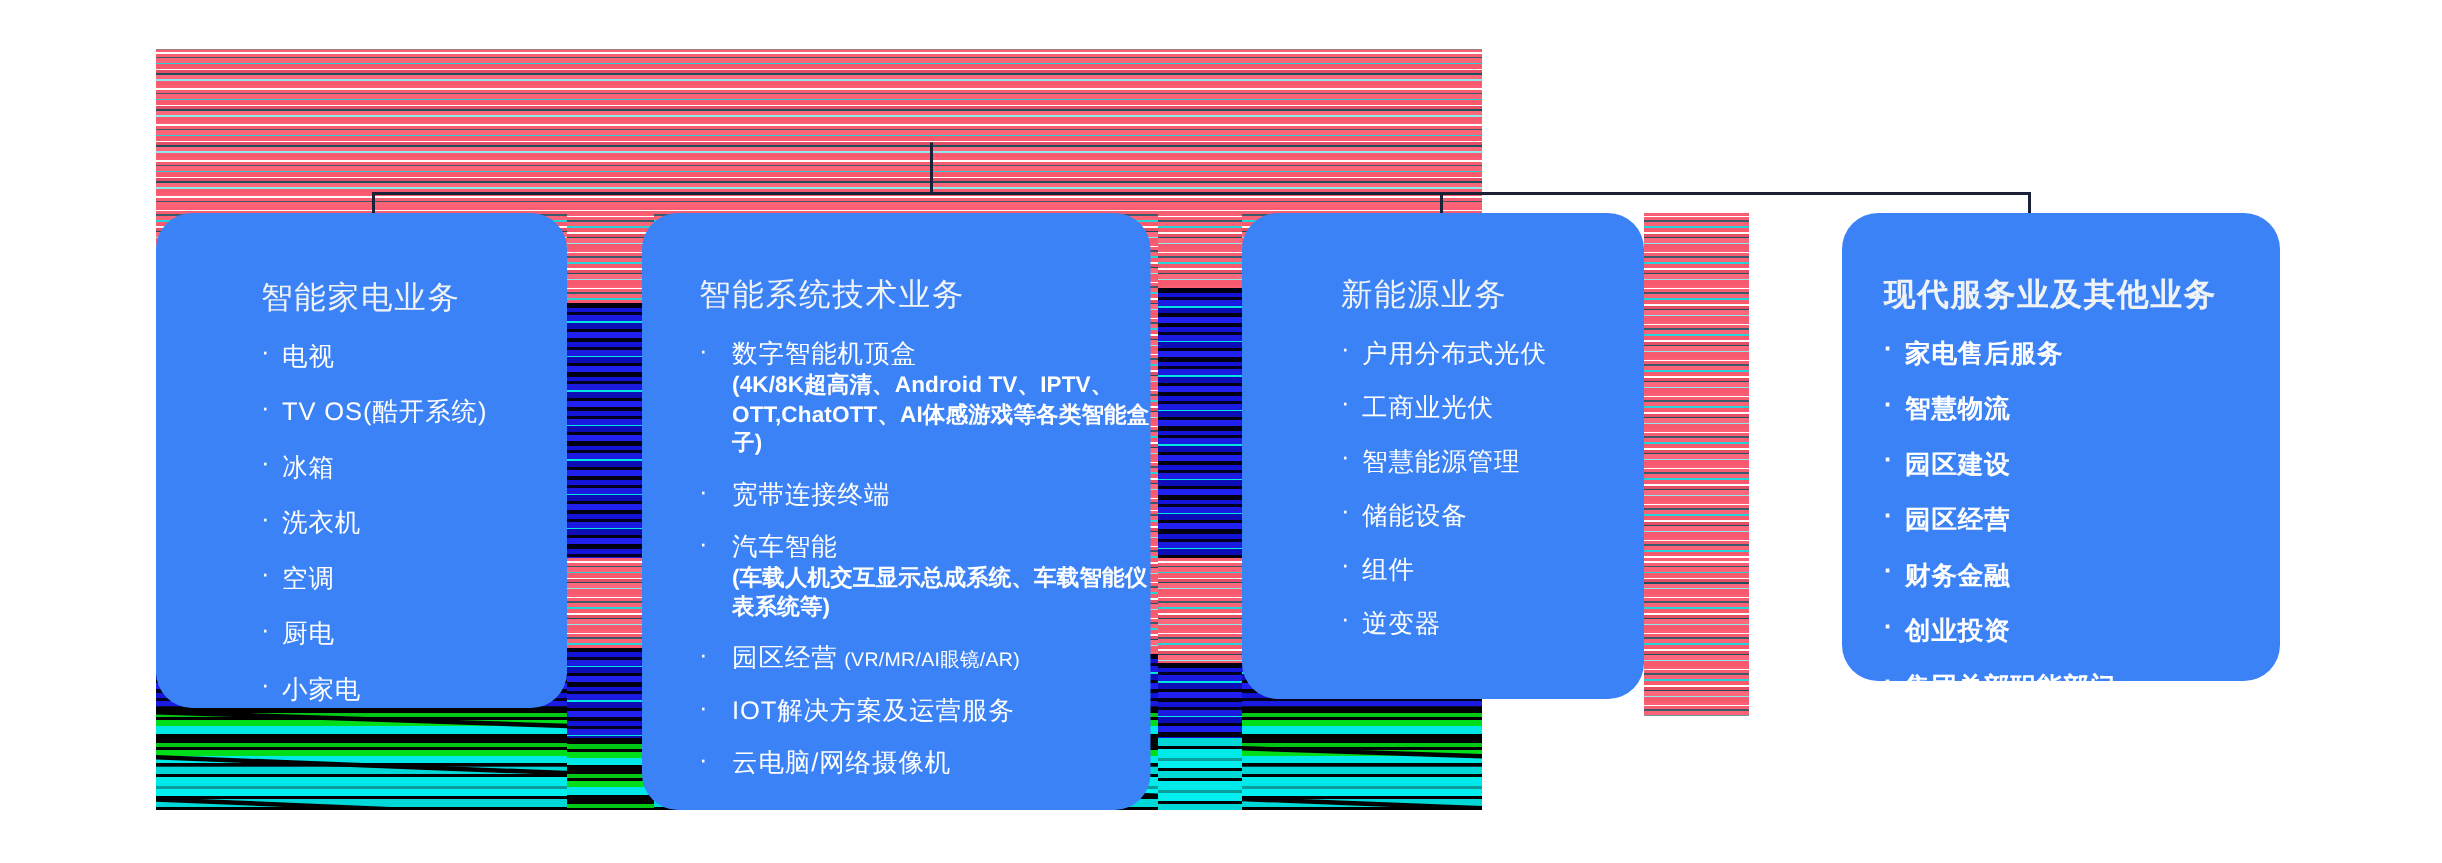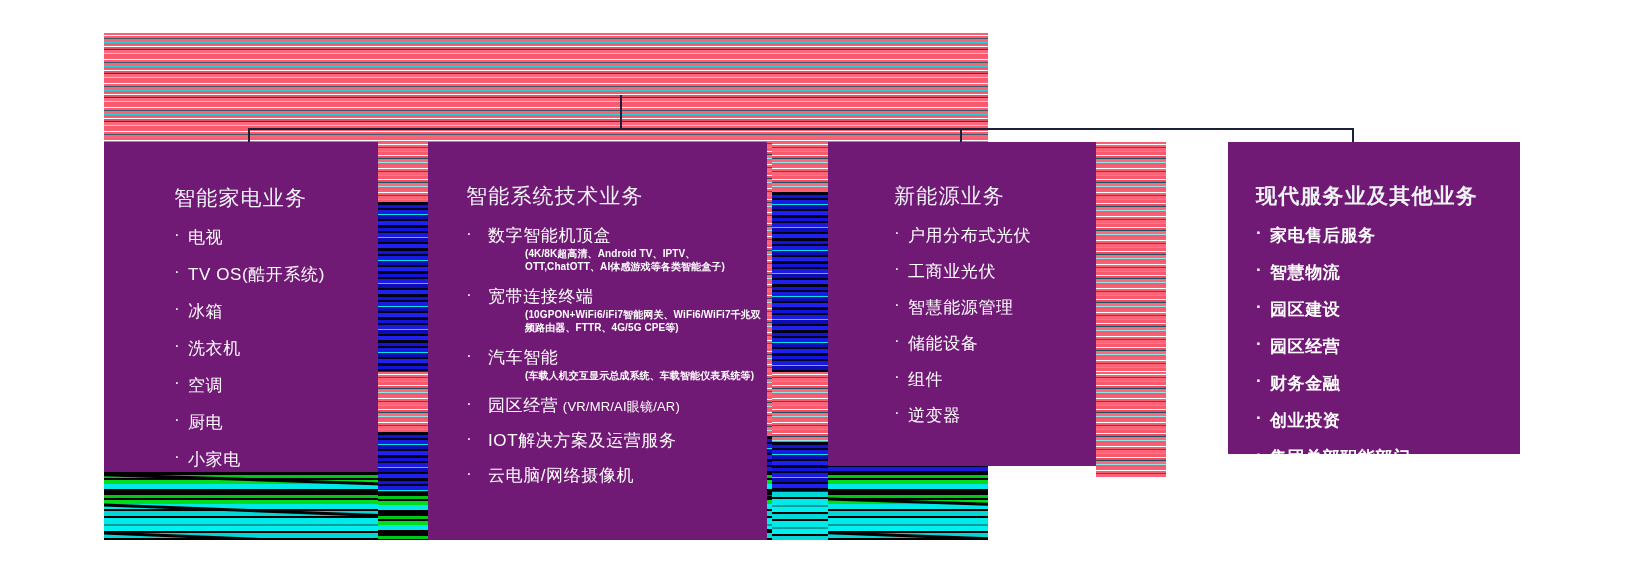--- a/index.html
+++ b/index.html
@@ -114,23 +114,24 @@
     color:#f2f4f7;
     font-size:29px;
     letter-spacing:2px;
     font-weight:400;
     white-space:nowrap;
   }
 
   
   .panel{
     position:absolute;
-    background:#701a75;
+    background:#3b82f6;
     z-index:5;
     box-sizing:border-box;
+    border-radius:24px;
   }
   .panel .panel-title{
     position:absolute;
     color:#f0f3f6;
     font-size:21px;
     letter-spacing:1.2px;
     white-space:nowrap;
   }
   .panel ul{
     list-style:none;
@@ -148,26 +149,25 @@
     font-size:17px;
     line-height:1;
     color:#ffffff;
   }
   .li-main{
     font-size:17px;
     letter-spacing:0.6px;
     display:block;
   }
   .li-sub{
-    font-size:10px;
+    font-size:15px;
     letter-spacing:0.1px;
     line-height:1.3;
     display:block;
     font-weight:bold;
-    margin-left:37px;
   }
   .li-inline{
     font-size:13px;
     letter-spacing:0.2px;
   }
 
   
   #panel-1{ left:104px; top:142px; width:274px; height:330px; }
   #panel-2{ left:428px; top:142px; width:339px; height:398px; }
   #panel-3{ left:828px; top:142px; width:268px; height:324px;text-decoration:underline; }
@@ -315,21 +315,20 @@
     <div class="panel-title">智能系统技术业务</div>
     <ul>
       <li>
         <span class="bullet-dot">·</span>
         <span class="li-main">数字智能机顶盒</span>
         <span class="li-sub">(4K/8K超高清、Android TV、IPTV、OTT,ChatOTT、AI体感游戏等各类智能盒子)</span>
       </li>
       <li>
         <span class="bullet-dot">·</span>
         <span class="li-main">宽带连接终端</span>
-        <span class="li-sub">(10GPON+WiFi6/iFi7智能网关、WiFi6/WiFi7千兆双频路由器、FTTR、4G/5G CPE等)</span>
       </li>
       <li>
         <span class="bullet-dot">·</span>
         <span class="li-main">汽车智能</span>
         <span class="li-sub">(车载人机交互显示总成系统、车载智能仪表系统等)</span>
       </li>
       <li>
         <span class="bullet-dot">·</span>
         <span class="li-main" style="display:inline;">园区经营</span>
         <span class="li-inline">(VR/MR/AI眼镜/AR)</span>

